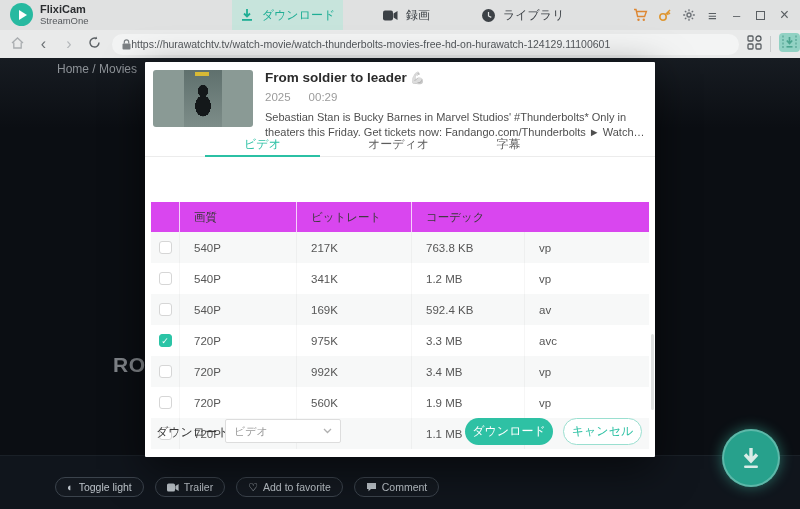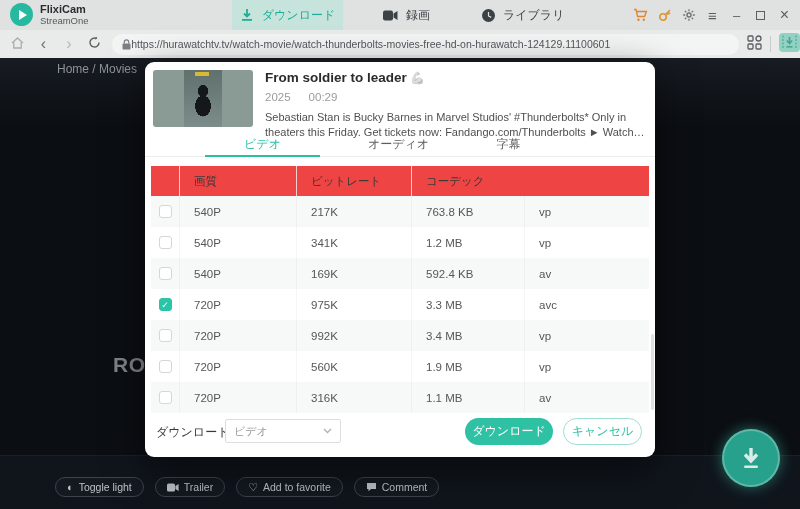--- a/index.html
+++ b/index.html
@@ -35,37 +35,37 @@
   
   .page { position:absolute; inset:58px 0 0 0; background:linear-gradient(#171c22,#0b0e13 70px); }
   .breadcrumb { position:absolute; left:57px; top:4px; font-size:12px; color:#8d9297; white-space:nowrap; }
   .clipped-title { position:absolute; left:113px; top:295px; font-size:21px; font-weight:bold; color:#7e8差387; color:#808489; letter-spacing:.5px; }
   .bottomband { position:absolute; left:0; right:0; bottom:0; height:54px; background:#10151c; border-top:1px solid #1a2027; }
   .chips { position:absolute; left:55px; top:419px; display:flex; gap:11px; }
   .chip { height:20px; padding:0 11px; border:1px solid #3b434c; border-radius:10px; display:flex; align-items:center; gap:5px; font-size:10.5px; color:#bcc3c9; background:rgba(255,255,255,0.02); }
   .chip .g { font-size:11px; line-height:1; }
   .fab { position:absolute; left:722px; top:371px; width:58px; height:58px; border-radius:50%; background:#27a18c; box-shadow:0 0 14px rgba(70,220,190,.45), inset 0 0 0 2px rgba(255,255,255,.25); display:flex; align-items:center; justify-content:center; }
   
-  .modal { position:absolute; left:145px; top:62px; width:510px; height:395px; background:#fff; border-radius:9px; box-shadow:0 12px 40px rgba(0,0,0,.55); z-index:10; }
+  .modal { position:absolute; left:145px; top:62px; width:510px; height:395px; background:#fff; border-radius:1px; box-shadow:0 12px 40px rgba(0,0,0,.55); z-index:10; }
   .thumb { position:absolute; left:8px; top:8px; width:100px; height:57px; border-radius:3px; background:#8a9a95; overflow:hidden; }
   .thumb .mid { position:absolute; left:31px; top:0; width:38px; height:57px; background:linear-gradient(#5f706d,#7d8d89); }
   .thumb .sign { position:absolute; left:42px; top:2px; width:14px; height:4px; background:#d8b935; }
   .thumb .figure { position:absolute; left:37px; top:14px; width:26px; height:36px; background:radial-gradient(ellipse 7px 9px at 13px 7px,#14181a 70%,transparent 71%), radial-gradient(ellipse 12px 16px at 13px 22px,#14181a 65%,transparent 66%); }
   .minfo { position:absolute; left:120px; top:8px; width:384px; }
   .mtitle { font-size:13.5px; font-weight:bold; color:#2b2b2b; }
   .memoji { filter:grayscale(1); opacity:.65; font-size:12px; }
   .mmeta { margin-top:6px; font-size:11.5px; color:#9b9b9b; display:flex; gap:18px; }
   .mdesc { margin-top:7px; font-size:11px; line-height:14.5px; color:#4f4f4f; display:-webkit-box; -webkit-line-clamp:2; -webkit-box-orient:vertical; overflow:hidden; }
   .tabs { position:absolute; left:0; top:74px; width:510px; height:21px; border-bottom:1px solid #ececec; }
   .mtab { position:absolute; top:0; height:21px; width:115px; text-align:center; font-size:12px; color:#5c5c5c; }
   .mtab.t0 { left:60px; color:#2bc0a4; border-bottom:2px solid #2bc0a4; }
   .mtab.t1 { left:196px; }
   .mtab.t2 { left:306px; }
   .table { position:absolute; left:6px; top:104px; width:498px; }
-  .thead { display:flex; height:30px; background:#ef4444; align-items:center; font-size:11.5px; color:#3a3a3a; }
+  .thead { display:flex; height:30px; background:#d946ef; align-items:center; font-size:11.5px; color:#3a3a3a;margin-top:36px; }
   .thead > span { border-left:1px solid rgba(255,255,255,.75); height:100%; display:flex; align-items:center; }
   .thead > span:first-child { border-left:none; }
   .trow { display:flex; height:31px; align-items:center; font-size:11.5px; color:#565656; background:#fff; }
   .trow.odd { background:#f7f8f8; }
   .trow > span { height:100%; display:flex; align-items:center; border-left:1px solid rgba(0,0,0,.035); }
   .trow > span:first-child, .thead > span:first-child { border-left:none; justify-content:center; }
   .col-cb { width:28px; }
   .col-q { width:117px; padding-left:14px; }
   .col-b { width:115px; padding-left:14px; }
   .col-s { width:113px; padding-left:14px; }

